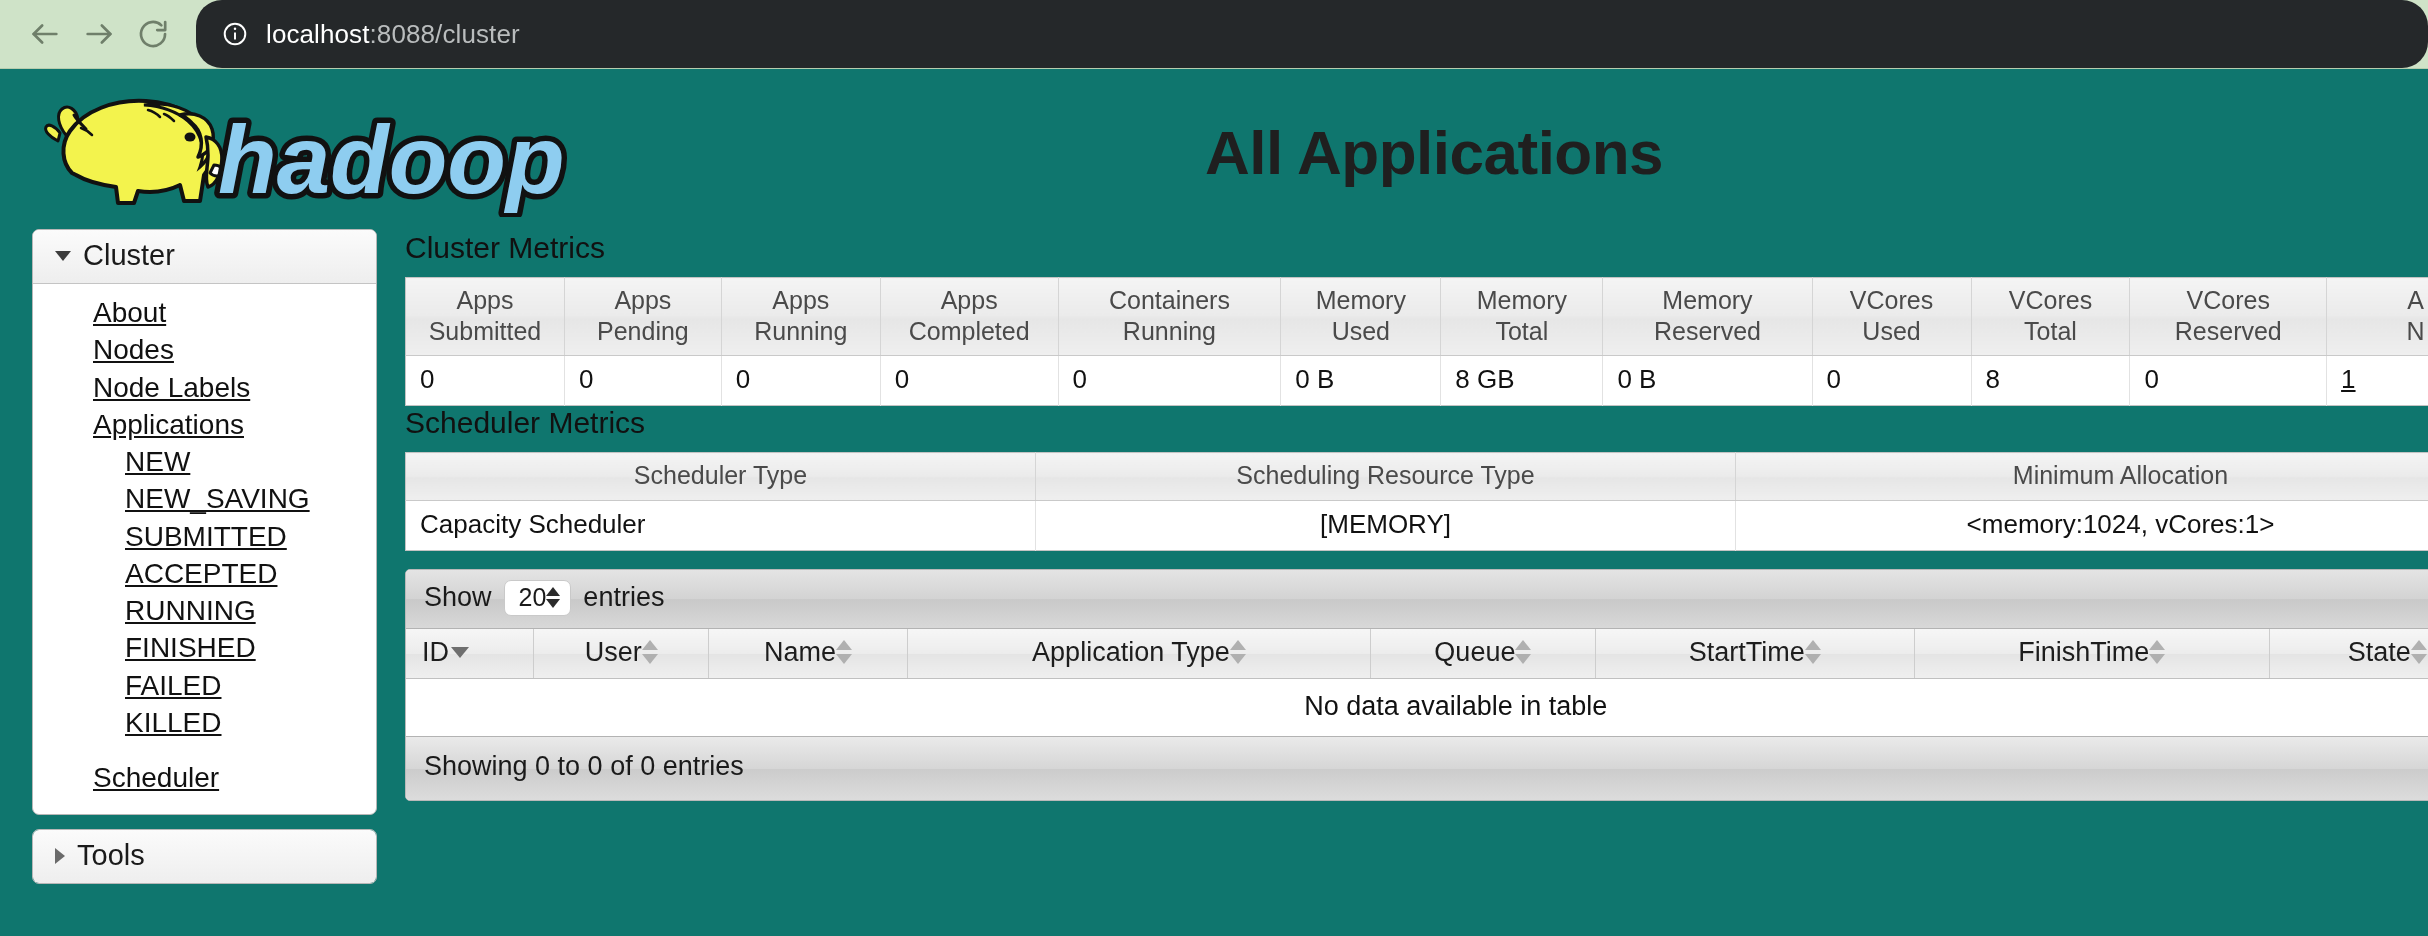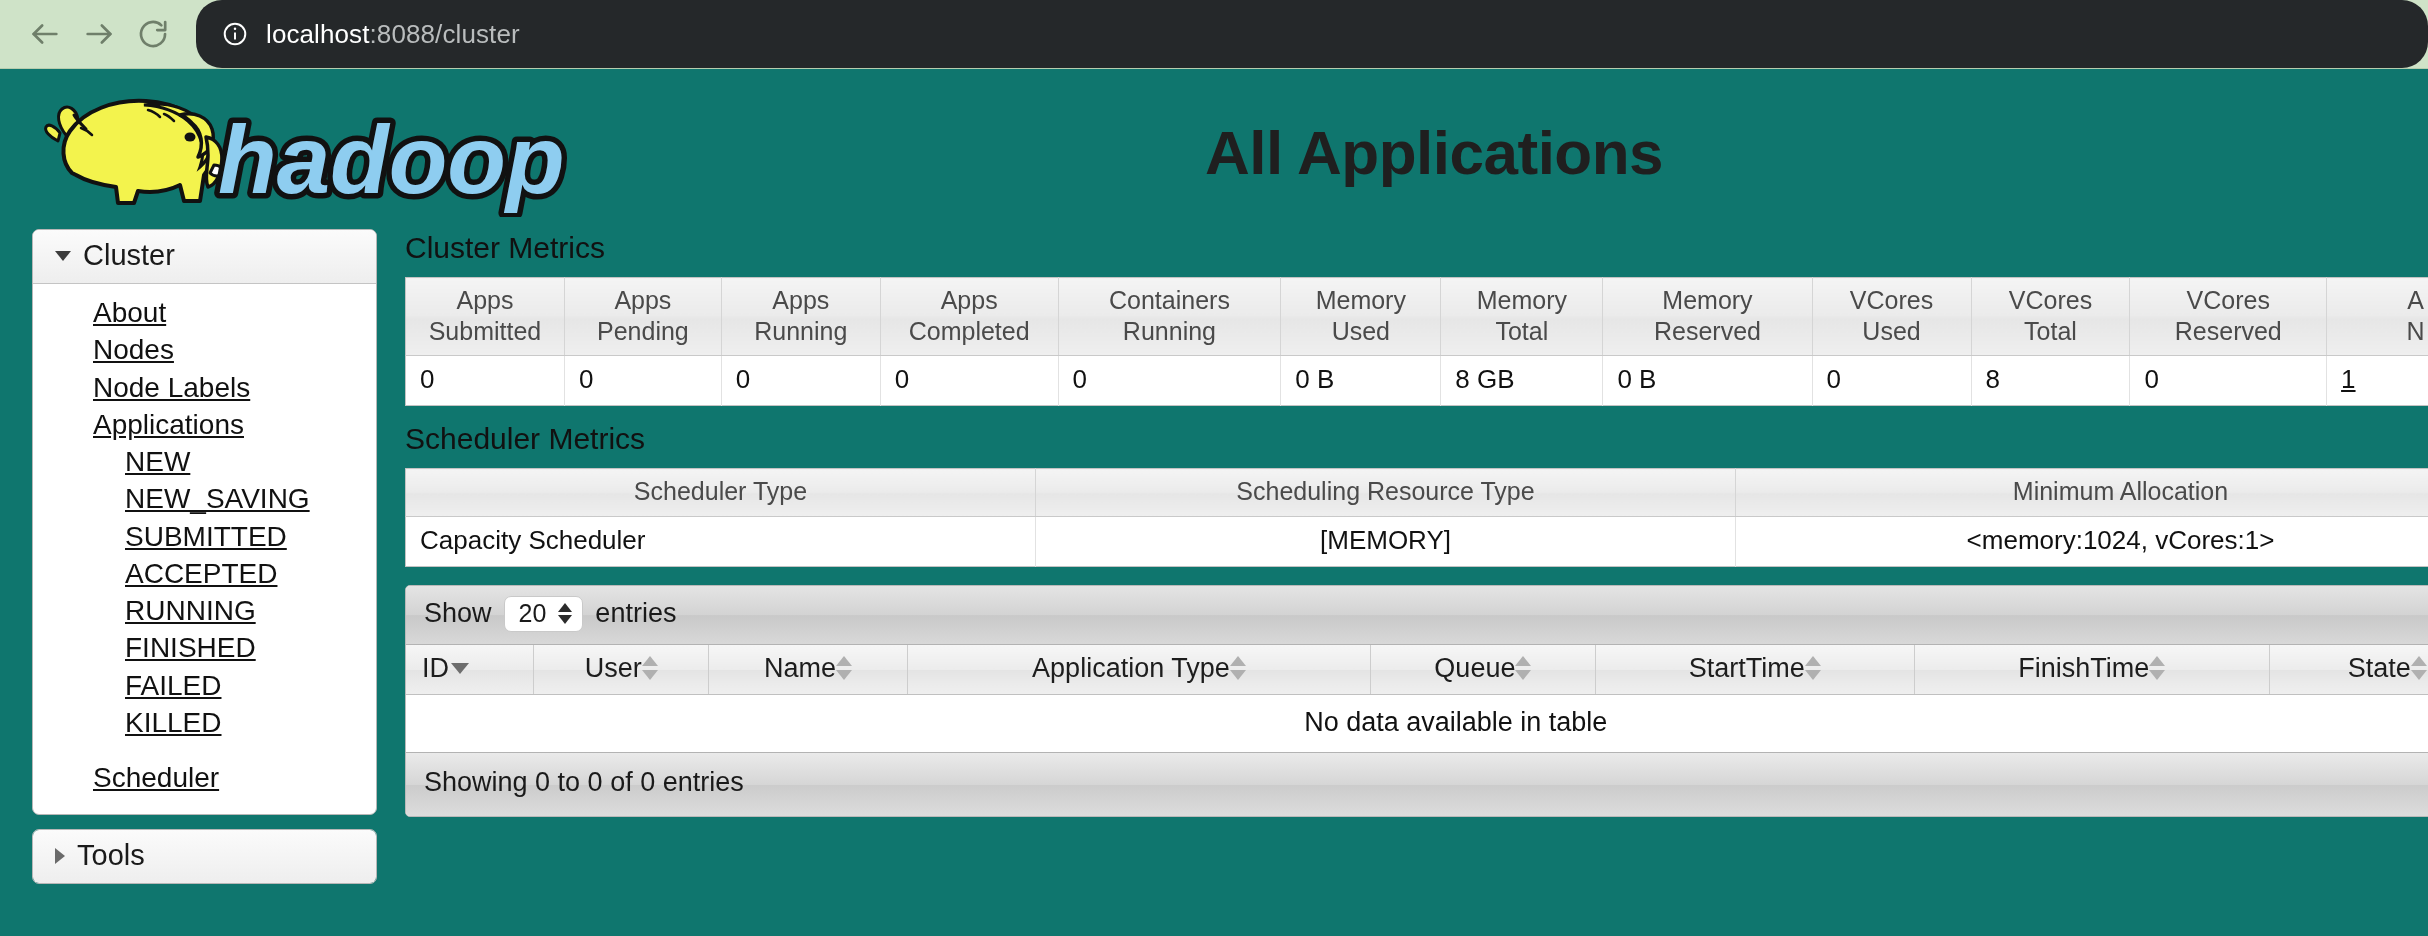--- a/index.html
+++ b/index.html
@@ -217,21 +217,20 @@
     display: flex;
     align-items: center;
     gap: 12px;
   }
   .select-box {
     background: #ffffff;
     border-radius: 7px;
     border: 1px solid #c9c9c9;
     display: inline-flex;
     align-items: center;
-    gap: 12px;
     padding: 2px 10px 3px 14px;
     font-size: 25px;
     color: #1a1a1a;
   }
   .stepper {
     display: inline-flex;
     flex-direction: column;
     gap: 3px;
     line-height: 0;
   }
@@ -452,21 +451,21 @@
               <td>0 B</td>
               <td>0</td>
               <td>8</td>
               <td>0</td>
               <td><a href="#">1</a></td>
             </tr>
           </tbody>
         </table>
       </div>
 
-      <div class="section-title" style="margin-top:16px;">Scheduler Metrics</div>
+      <div class="section-title" style="margin-top:0;">Scheduler Metrics</div>
 
       <div class="schedwrap">
         <table class="metrics sched" style="width:2100px;">
           <colgroup>
               <col style="width:630px">
               <col style="width:700px">
               <col style="width:770px">
             </colgroup>
           <thead>
             <tr>

